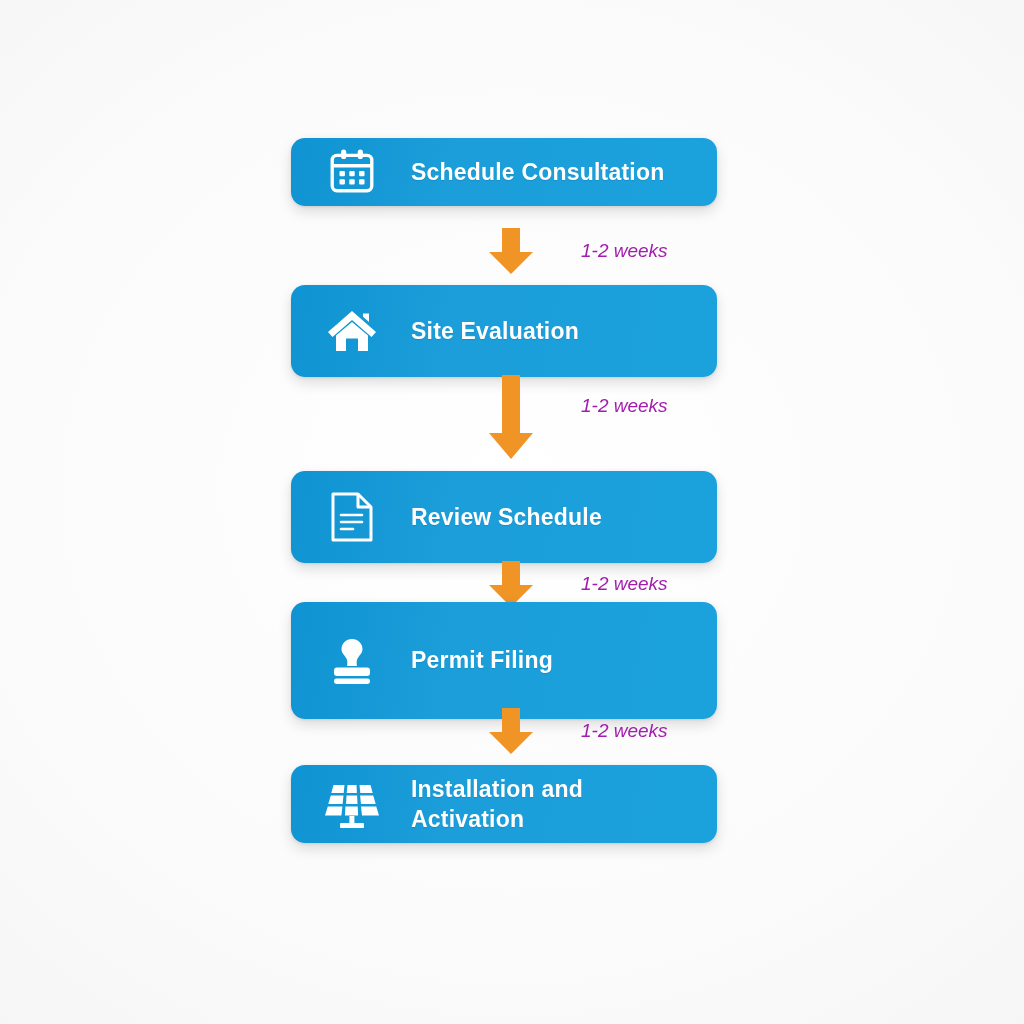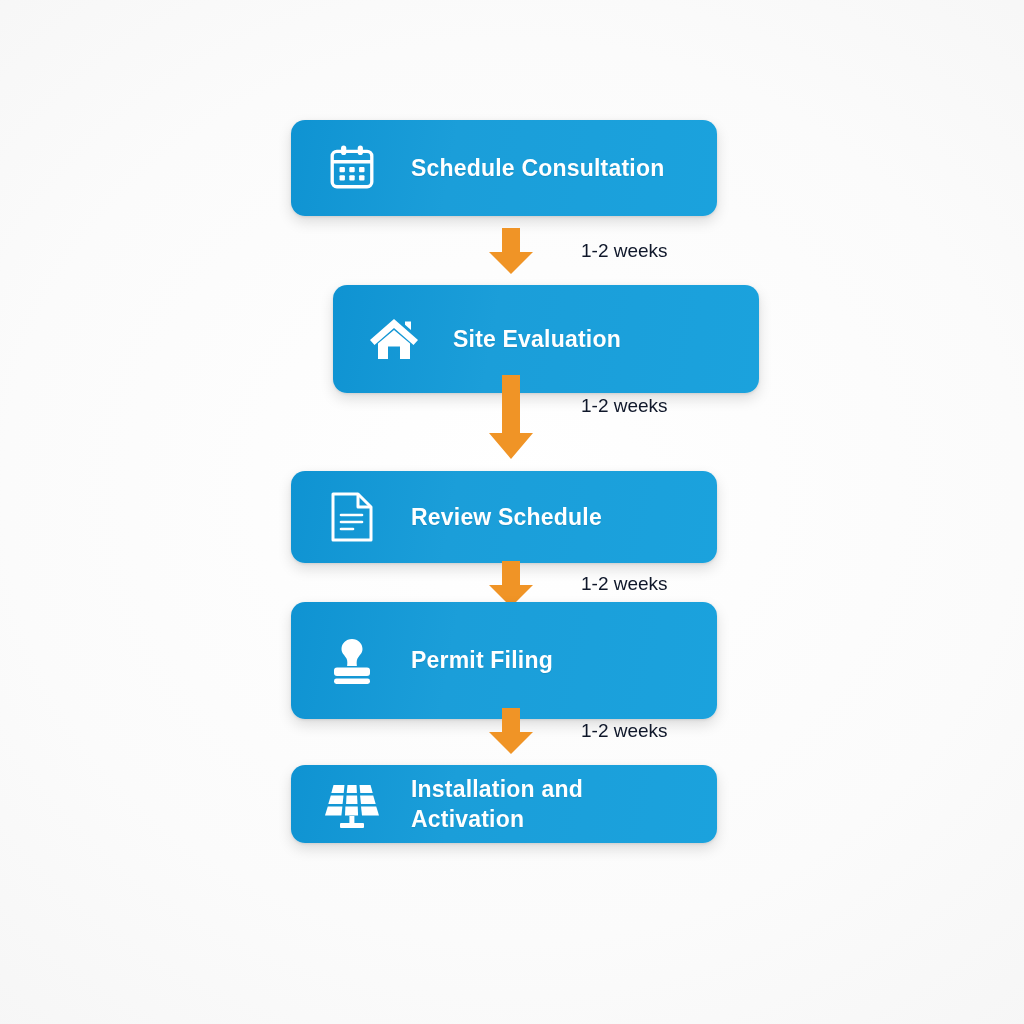--- a/index.html
+++ b/index.html
@@ -77,42 +77,43 @@
   .arrow {
     position: absolute;
     left: 192px;          
     width: 56px;
   }
   .arrow svg { display:block; width:56px; }
 
   .duration {
     position: absolute;
     font-size: 19px;
-    color: #0f172a;
+    color: #a21caf;
     white-space: nowrap;
+    font-style: italic;
   }
 
   
   .total {
     position: absolute;
     left: 0;
     width: 426px;
     text-align: center;
     font-size: 19px;
     color: #3c3c3c;
   }
 </style>
 </head>
 <body>
 
 <div class="canvas"></div>
 
 <div class="flow">
 
-  <div class="step" style="top:120px; height:96px;">
+  <div class="step" style="top:138px; height:68px;">
     <span class="step-icon">
       <svg width="50" height="50" viewBox="0 0 48 48" fill="none">
         <rect x="5" y="8" width="38" height="34" rx="4.5" stroke="#ffffff" stroke-width="3.2"></rect>
         <path d="M5 18 H43" stroke="#ffffff" stroke-width="3.2"></path>
         <rect x="13.5" y="2.5" width="5" height="9" rx="2.5" fill="#ffffff"></rect>
         <rect x="29.5" y="2.5" width="5" height="9" rx="2.5" fill="#ffffff"></rect>
         <rect x="12" y="23" width="5.2" height="5" rx="1" fill="#ffffff"></rect>
         <rect x="21.4" y="23" width="5.2" height="5" rx="1" fill="#ffffff"></rect>
         <rect x="30.8" y="23" width="5.2" height="5" rx="1" fill="#ffffff"></rect>
         <rect x="12" y="31" width="5.2" height="5" rx="1" fill="#ffffff"></rect>
@@ -125,21 +126,21 @@
 
   <div class="connector" style="top:228px; height:57px;">
     <span class="arrow">
       <svg width="56" height="46" viewBox="0 0 56 46">
         <path d="M19 0 H37 V24 H50 L28 46 L6 24 H19 Z" fill="#f09426"></path>
       </svg>
     </span>
     <span class="duration" style="left:290px; top:12px;">1-2 weeks</span>
   </div>
 
-  <div class="step" style="top:285px; height:108px;margin-left:42px;">
+  <div class="step" style="top:285px; height:92px;">
     <span class="step-icon">
       <svg width="52" height="52" viewBox="0 0 52 52">
         <path d="M2 27 L26 6 L50 27 L45.5 32 L26 15 L6.5 32 Z" fill="#ffffff"></path>
         <path d="M37 8.5 h6 v8.5 l-6 -5.2 Z" fill="#ffffff"></path>
         <path d="M10 30.5 L26 17 L42 30.5 V46 H32 V33.5 H20 V46 H10 Z" fill="#ffffff"></path>
       </svg>
     </span>
     <span class="step-label">Site Evaluation</span>
   </div>
 

